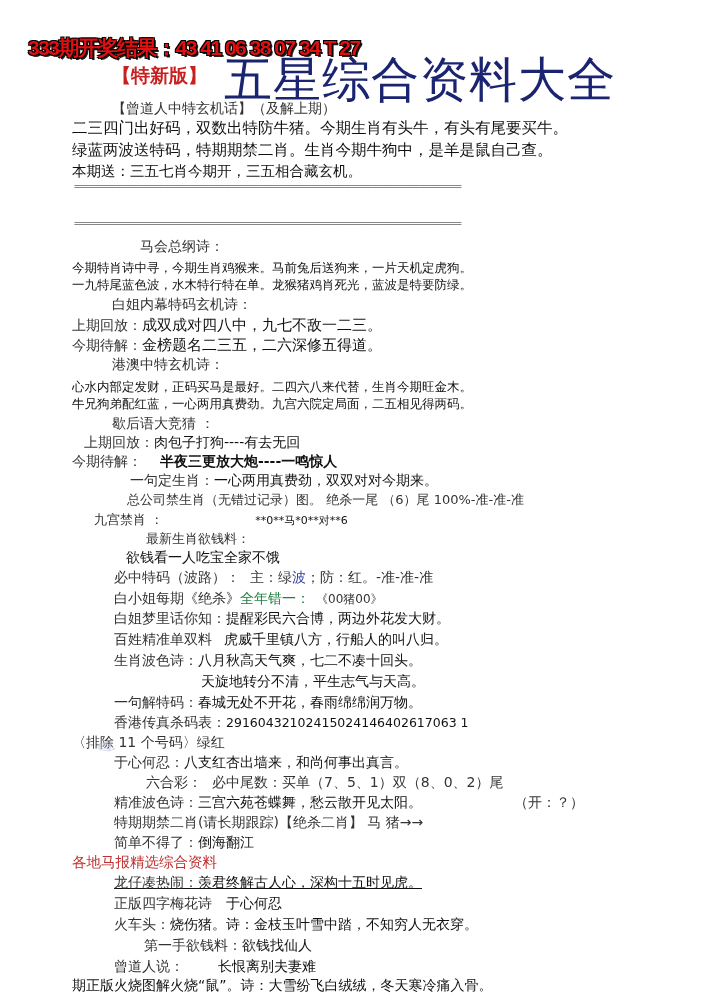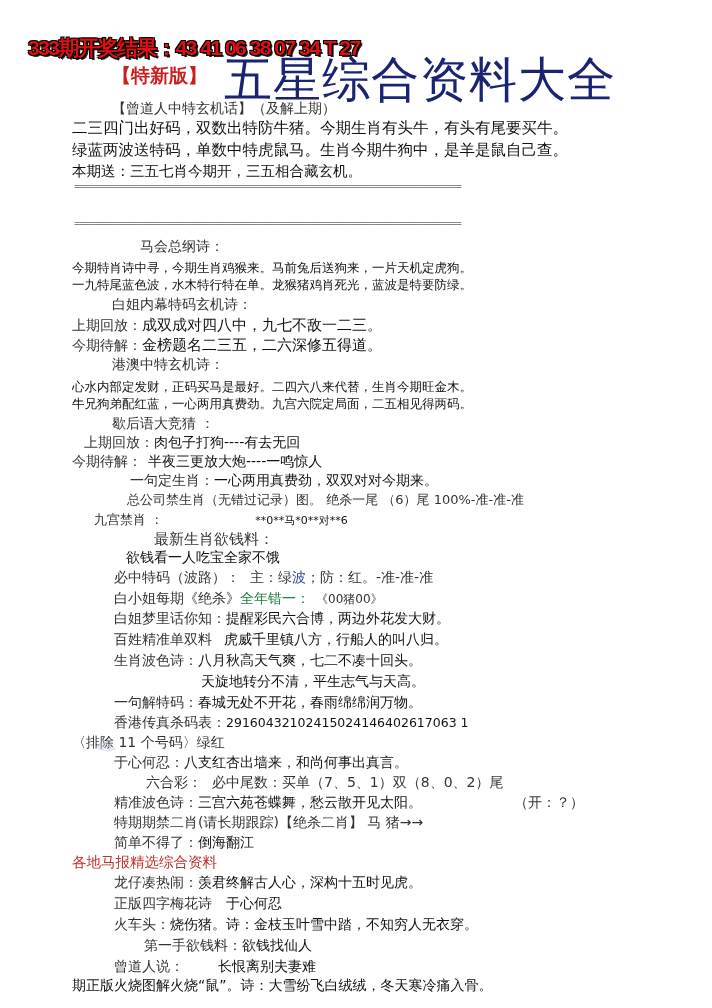--- a/index.html
+++ b/index.html
@@ -69,21 +69,21 @@
   </style>
 </head>
 <body>
 
 <div class="abs result-banner">333期开奖结果：43 41 06 38 07 34 T 27</div>
 <div class="abs edition-tag">【特新版】</div>
 <div class="abs main-title">五星综合资料大全</div>
 
 <div class="abs line-md gray" style="left:112px; top:99px;">【曾道人中特玄机话】（及解上期）</div>
 <div class="abs line" style="left:72px; top:118px; font-size:15.5px;">二三四门出好码，双数出特防牛猪。今期生肖有头牛，有头有尾要买牛。</div>
-<div class="abs line" style="left:72px; top:140px; font-size:15.5px;">绿蓝两波送特码，单数中特虎鼠马。生肖今期牛狗中，是羊是鼠自己查。</div>
+<div class="abs line" style="left:72px; top:140px; font-size:15.5px;">绿蓝两波送特码，特期期禁二肖。生肖今期牛狗中，是羊是鼠自己查。</div>
 <div class="abs line" style="left:72px; top:161px; font-size:14.5px;">本期送：三五七肖今期开，三五相合藏玄机。</div>
 
 <div class="abs separator" style="top:180px;">==========================================================================</div>
 <div class="abs separator" style="top:217px;">==========================================================================</div>
 
 <div class="abs line-md gray" style="left:140px; top:237px;">马会总纲诗：</div>
 <div class="abs line-sm" style="left:72px; top:259px;">今期特肖诗中寻，今期生肖鸡猴来。马前兔后送狗来，一片天机定虎狗。</div>
 <div class="abs line-sm" style="left:72px; top:276px;">一九特尾蓝色波，水木特行特在单。龙猴猪鸡肖死光，蓝波是特要防绿。</div>
 
 <div class="abs line-md gray" style="left:112px; top:295px;">白姐内幕特码玄机诗：</div>
@@ -96,32 +96,32 @@
 
 <div class="abs line-md gray" style="left:112px; top:355px;">港澳中特玄机诗：</div>
 <div class="abs line-sm" style="left:72px; top:378px;">心水内部定发财，正码买马是最好。二四六八来代替，生肖今期旺金木。</div>
 <div class="abs line-sm" style="left:72px; top:395px;">牛兄狗弟配红蓝，一心两用真费劲。九宫六院定局面，二五相见得两码。</div>
 
 <div class="abs line-md gray" style="left:112px; top:414px;">歇后语大竞猜 ：</div>
 <div class="abs line-md" style="left:84px; top:433px;">
   <span class="gray">上期回放：</span><span>肉包子打狗----有去无回</span>
 </div>
 <div class="abs line-md" style="left:72px; top:452px;">
-  <span class="gray">今期待解：</span><span style="margin-left:6px;">半夜三更放大炮----一鸣惊人</span>
+  <span class="gray">今期待解：</span><span style="margin-left:18px;font-weight:bold;">半夜三更放大炮----一鸣惊人</span>
 </div>
 
 <div class="abs line-md" style="left:130px; top:471px;">
   <span class="gray">一句定生肖：</span><span>一心两用真费劲，双双对对今期来。</span>
 </div>
 <div class="abs line-sm gray" style="left:127px; top:491px; font-size:13px;">总公司禁生肖（无错过记录）图。 绝杀一尾 （6）尾 100%-准-准-准</div>
 <div class="abs line-sm" style="left:94px; top:511px;">
   <span class="gray" style="font-size:13px;">九宫禁肖 ：</span><span style="margin-left:92px; font-size:11px;">**0**马*0**对**6</span>
 </div>
 
-<div class="abs line-sm gray" style="left:154px; top:530px; font-size:15px;">最新生肖欲钱料：</div>
+<div class="abs line-sm gray" style="left:146px; top:530px; font-size:13px;">最新生肖欲钱料：</div>
 <div class="abs line-md" style="left:126px; top:548px;">欲钱看一人吃宝全家不饿</div>
 
 <div class="abs line-md gray" style="left:114px; top:568px;">
   <span>必中特码（波路）：</span><span style="margin-left:10px;">主：绿</span><span class="blue">波</span><span>；防：红。-准-准-准</span>
 </div>
 <div class="abs line-md gray" style="left:114px; top:589px;">
   <span>白小姐每期《绝杀》</span><span class="green">全年错一：</span><span style="margin-left:6px; font-size:12px;">《00猪00》</span>
 </div>
 
 <div class="abs line-md" style="left:114px; top:609px;">
@@ -151,21 +151,21 @@
 <div class="abs line-md" style="left:114px; top:793px;">
   <span class="gray">精准波色诗：</span><span>三宫六苑苍蝶舞，愁云散开见太阳。</span>
 </div>
 <div class="abs line-md gray" style="left:514px; top:793px;">（开：？）</div>
 <div class="abs line-md gray" style="left:114px; top:813px;">特期期禁二肖(请长期跟踪)【绝杀二肖】 马  猪→→</div>
 <div class="abs line-md" style="left:114px; top:833px;">
   <span class="gray">简单不得了：</span><span>倒海翻江</span>
 </div>
 
 <div class="abs red-heading" style="left:72px; top:853px;">各地马报精选综合资料</div>
-<div class="abs line-md" style="left:114px; top:873px;">
+<div class="abs line-md" style="left:114px; top:873px;text-decoration:underline;">
   <span class="gray">龙仔凑热闹：</span><span>羡君终解古人心，深构十五时见虎。</span>
 </div>
 <div class="abs line-md" style="left:114px; top:894px;">
   <span class="gray">正版四字梅花诗</span><span style="margin-left:14px;">于心何忍</span>
 </div>
 <div class="abs line-md" style="left:114px; top:915px;">
   <span class="gray">火车头：</span><span>烧伤猪。诗：金枝玉叶雪中踏，不知穷人无衣穿。</span>
 </div>
 <div class="abs line-md" style="left:144px; top:936px;">
   <span class="gray">第一手欲钱料：</span><span>欲钱找仙人</span>

